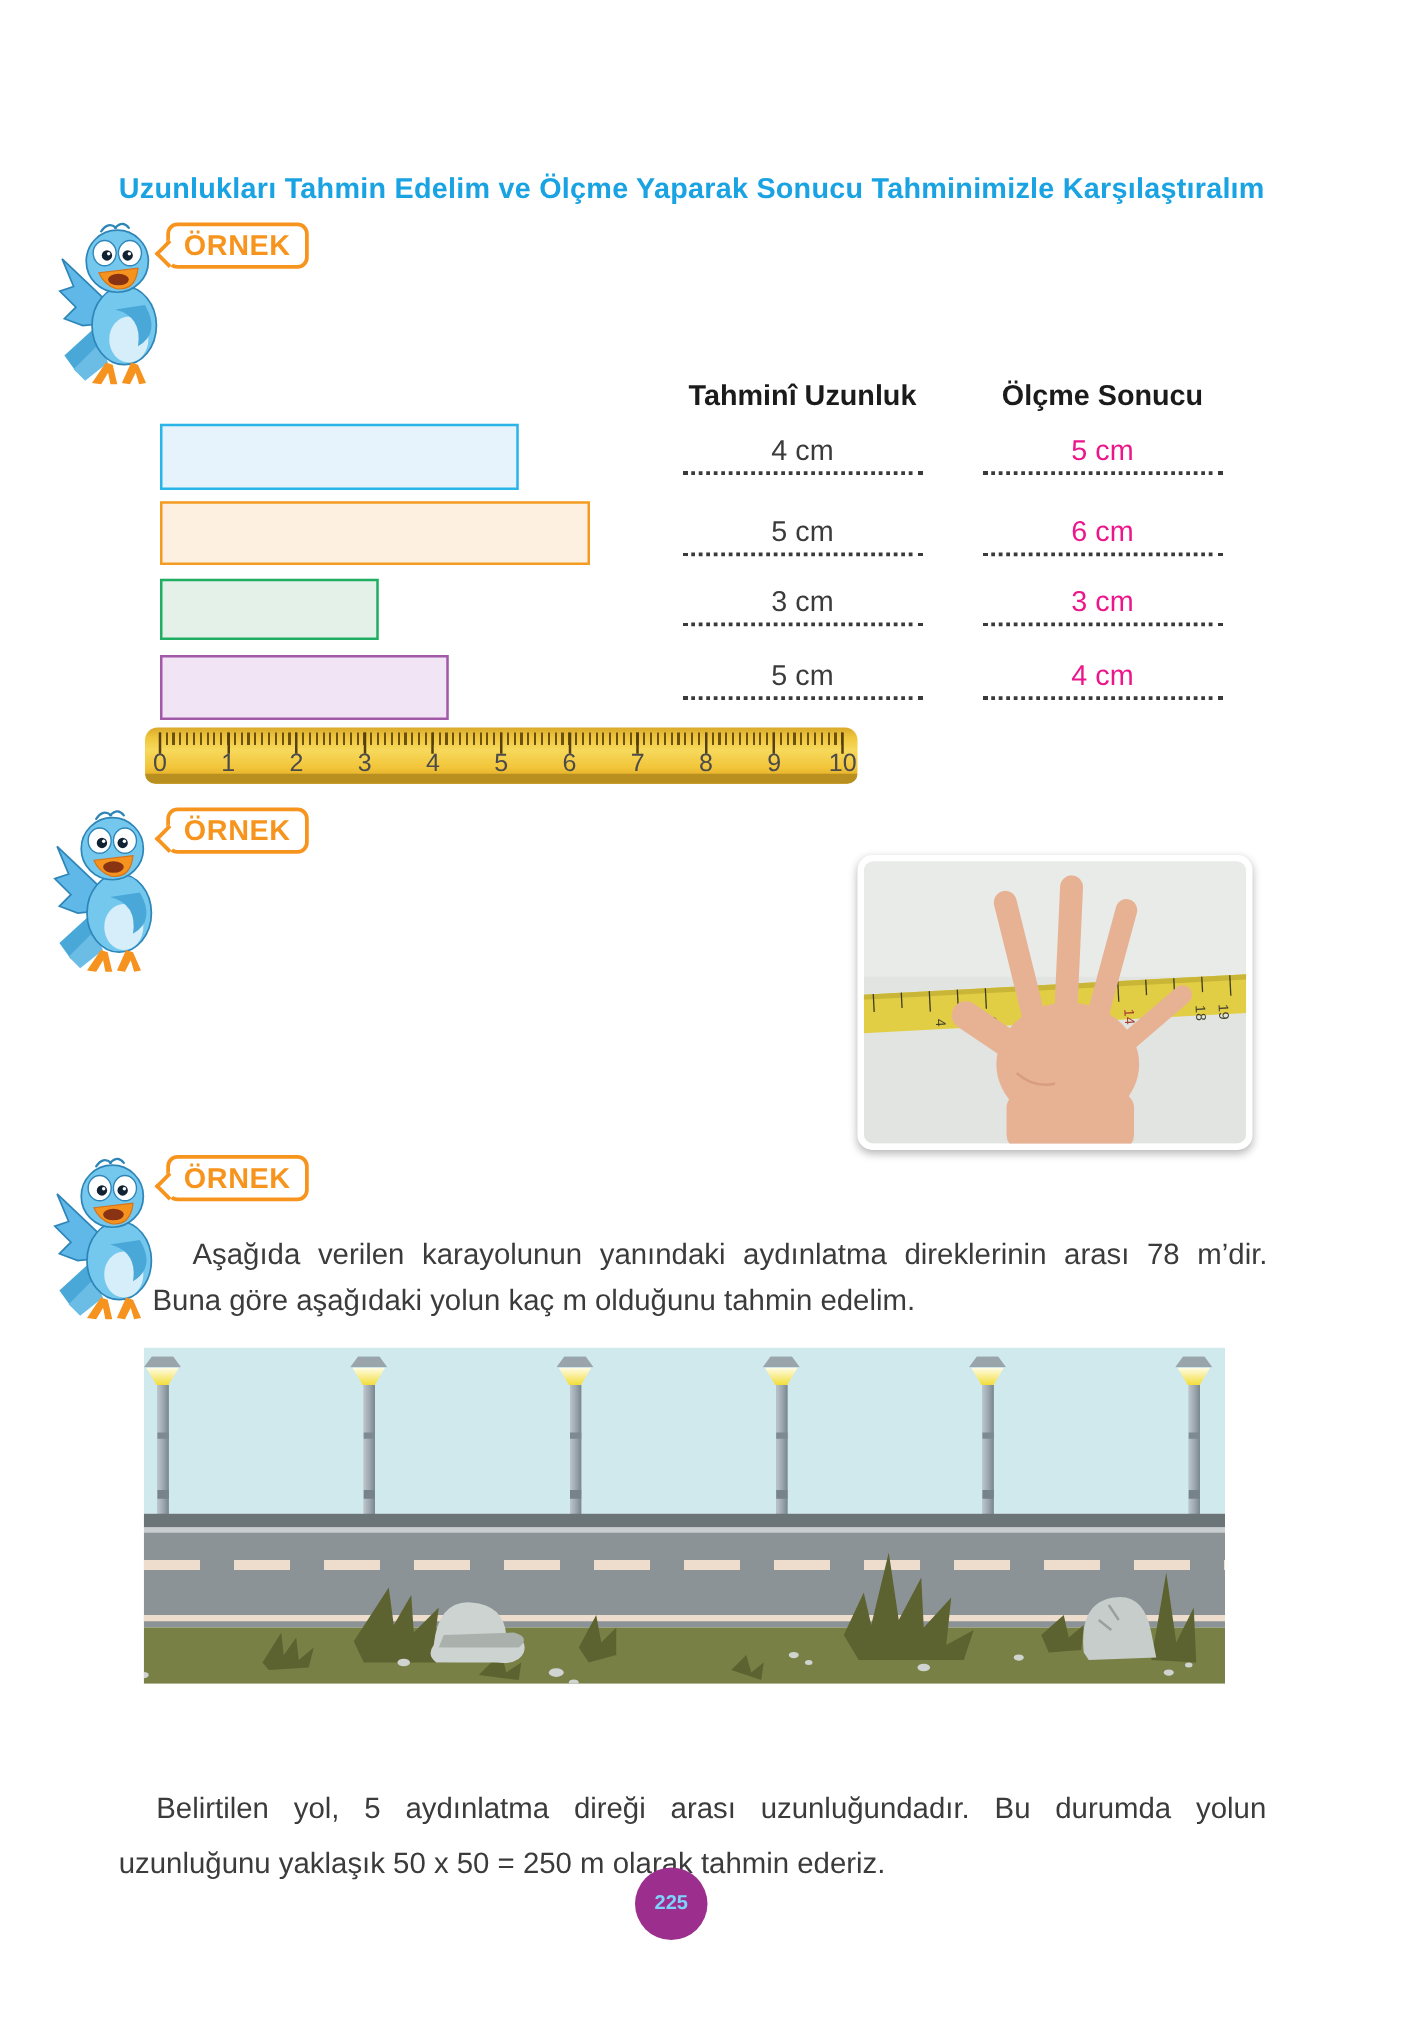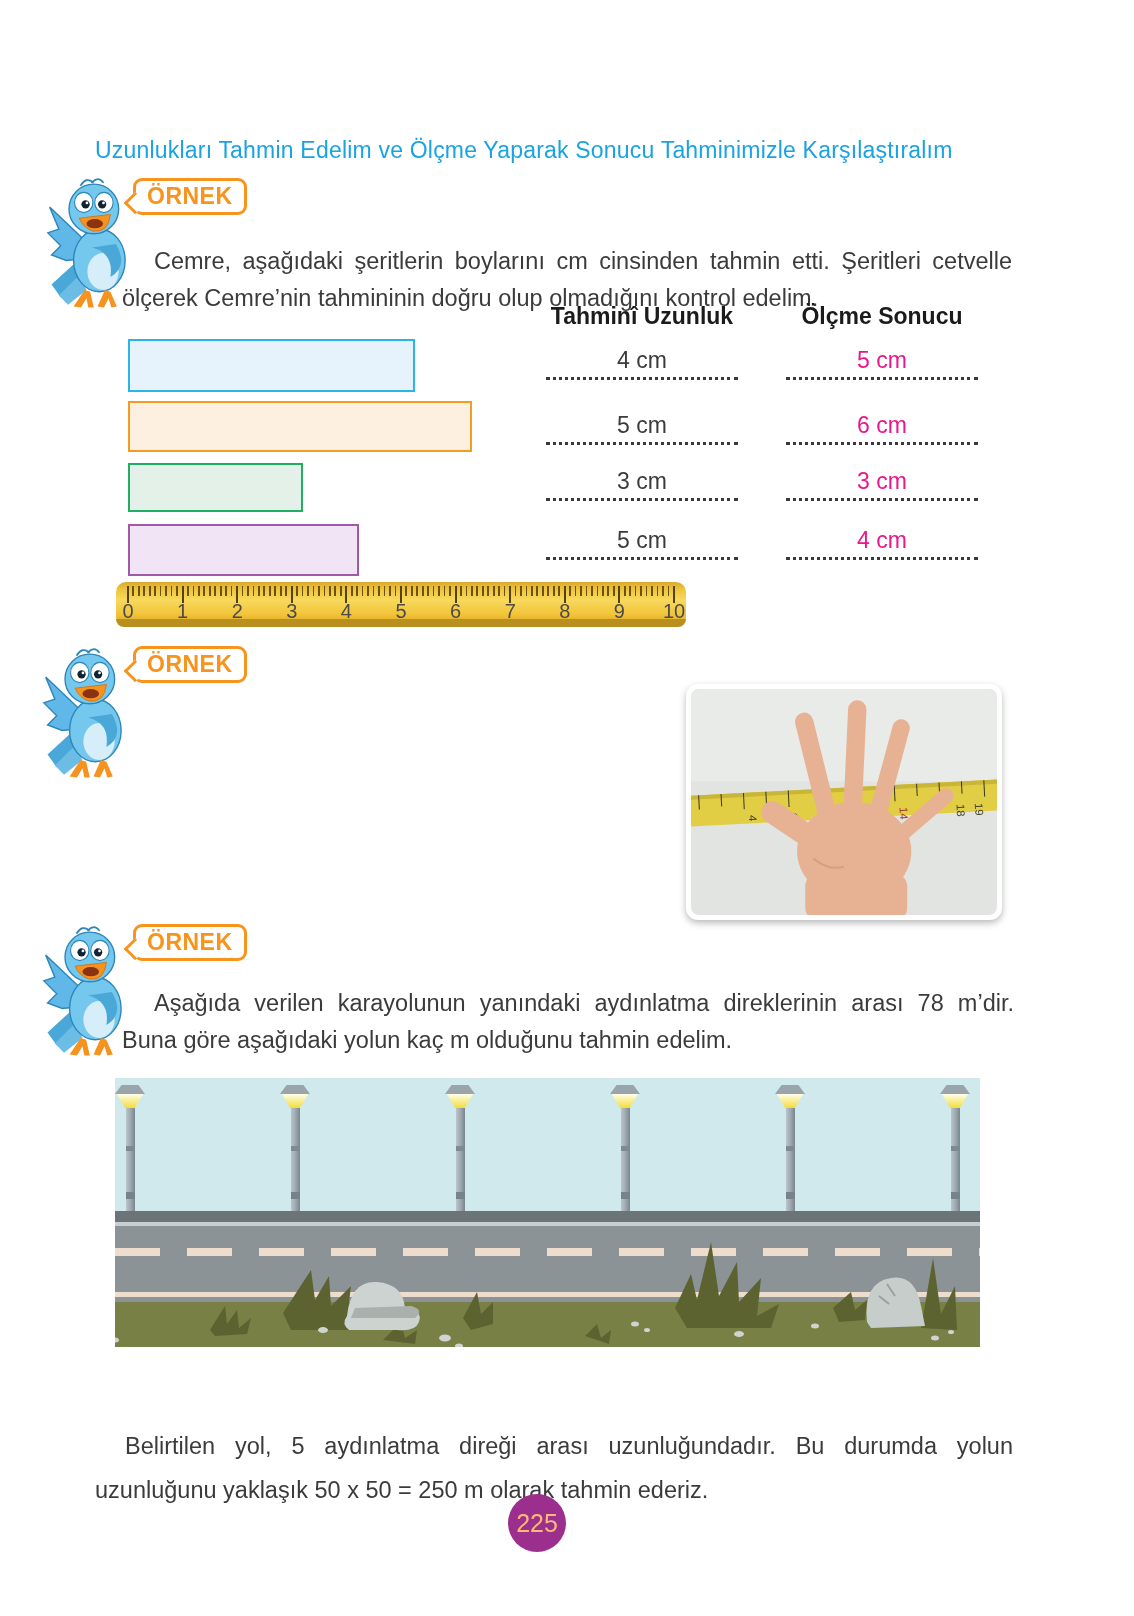--- a/index.html
+++ b/index.html
@@ -1,19 +1,19 @@
 <!DOCTYPE html>
 <html><head>
 <meta charset="utf-8">
 <style>
   html,body{margin:0;padding:0}
   body{font-family:"Liberation Sans",sans-serif;background:#ffffff}
   .page{position:relative;width:1134px;height:1616px;background:#fff;overflow:hidden}
 
-  .title{position:absolute;left:95px;top:137px;font-size:23px;font-weight:normal;color:#1aa3e2;letter-spacing:.2px}
+  .title{position:absolute;left:95px;top:137px;font-size:23px;font-weight:bold;color:#1aa3e2;letter-spacing:.2px}
 
   
   .bird{position:absolute;width:92px;height:140px}
   .b1{left:46px;top:173px}
   .b2{left:42px;top:643px}
   .b3{left:42px;top:921px}
 
   
   .badge{position:absolute;background:#fff;border:3px solid #f7941d;border-radius:9px;color:#f7941d;
          font-size:23px;font-weight:bold;padding:2px 11px;letter-spacing:.5px;z-index:3}
@@ -74,21 +74,21 @@
   .lamp{position:absolute;top:7px;width:30px;height:127px}
   .lamp-cap{width:30px;height:9px;background:#9aa4ab;clip-path:polygon(22% 0,78% 0,100% 100%,0 100%)}
   .lamp-glow{width:30px;height:14px;background:linear-gradient(#fffde9,#f2dd3a);clip-path:polygon(6% 0,94% 0,66% 100%,34% 100%)}
   .lamp-pole{width:9px;height:104px;margin:0 auto;
          background:linear-gradient(90deg,#bcc5ca 0,#9aa5ad 55%,#79868e 100%);
          background-color:#9aa5ad;position:relative}
   .lamp-pole::before{content:"";position:absolute;left:0;right:0;top:38px;height:5px;background:#7d8a92}
   .lamp-pole::after{content:"";position:absolute;left:0;right:0;top:84px;height:7px;background:#76838b}
 
   .pagenum{position:absolute;left:508px;top:1494px;width:58px;height:58px;border-radius:50%;
-         background:#9c2f8e;color:#fdba74;font-size:25px;font-weight:normal;display:flex;align-items:center;justify-content:center}
+         background:#9c2f8e;color:#7dd3fc;font-size:16px;font-weight:bold;display:flex;align-items:center;justify-content:center}
   .hidden-defs{position:absolute;width:0;height:0;overflow:hidden}
 </style>
 </head>
 <body>
 
 <svg class="hidden-defs" aria-hidden="true">
   <symbol id="bird" viewBox="0 0 100 150">
     <polygon points="6,120 30,98 38,118 16,134" fill="#4aa8d8"></polygon>
     <polygon points="14,132 36,110 44,126 24,142" fill="#6bbde6"></polygon>
     <polygon points="42,72 4,36 14,60 2,64 16,78 6,88 22,94 42,92" fill="#5fb8e8" stroke="#2e86b8" stroke-width="1.5"></polygon>
@@ -114,21 +114,20 @@
 
   <div class="title">Uzunlukları Tahmin Edelim ve Ölçme Yaparak Sonucu Tahminimizle Karşılaştıralım</div>
 
   <svg class="bird b1">
       <use href="#bird"></use>
     </svg>
   <div class="badge g1">
     <span class="tail"></span>
     <span>ÖRNEK</span>
   </div>
-  <p class="para p1">Cemre, aşağıdaki şeritlerin boylarını cm cinsinden tahmin etti. Şeritleri cetvelle ölçerek Cemre’nin tahmininin doğru olup olmadığını kontrol edelim.</p>
 
   <div class="th th-est">Tahminî Uzunluk</div>
   <div class="th th-mea">Ölçme Sonucu</div>
 
   <div class="ribbon rb1"></div>
   <div class="ribbon rb2"></div>
   <div class="ribbon rb3"></div>
   <div class="ribbon rb4"></div>
 
   <div class="val val-est vr1">4 cm</div>

